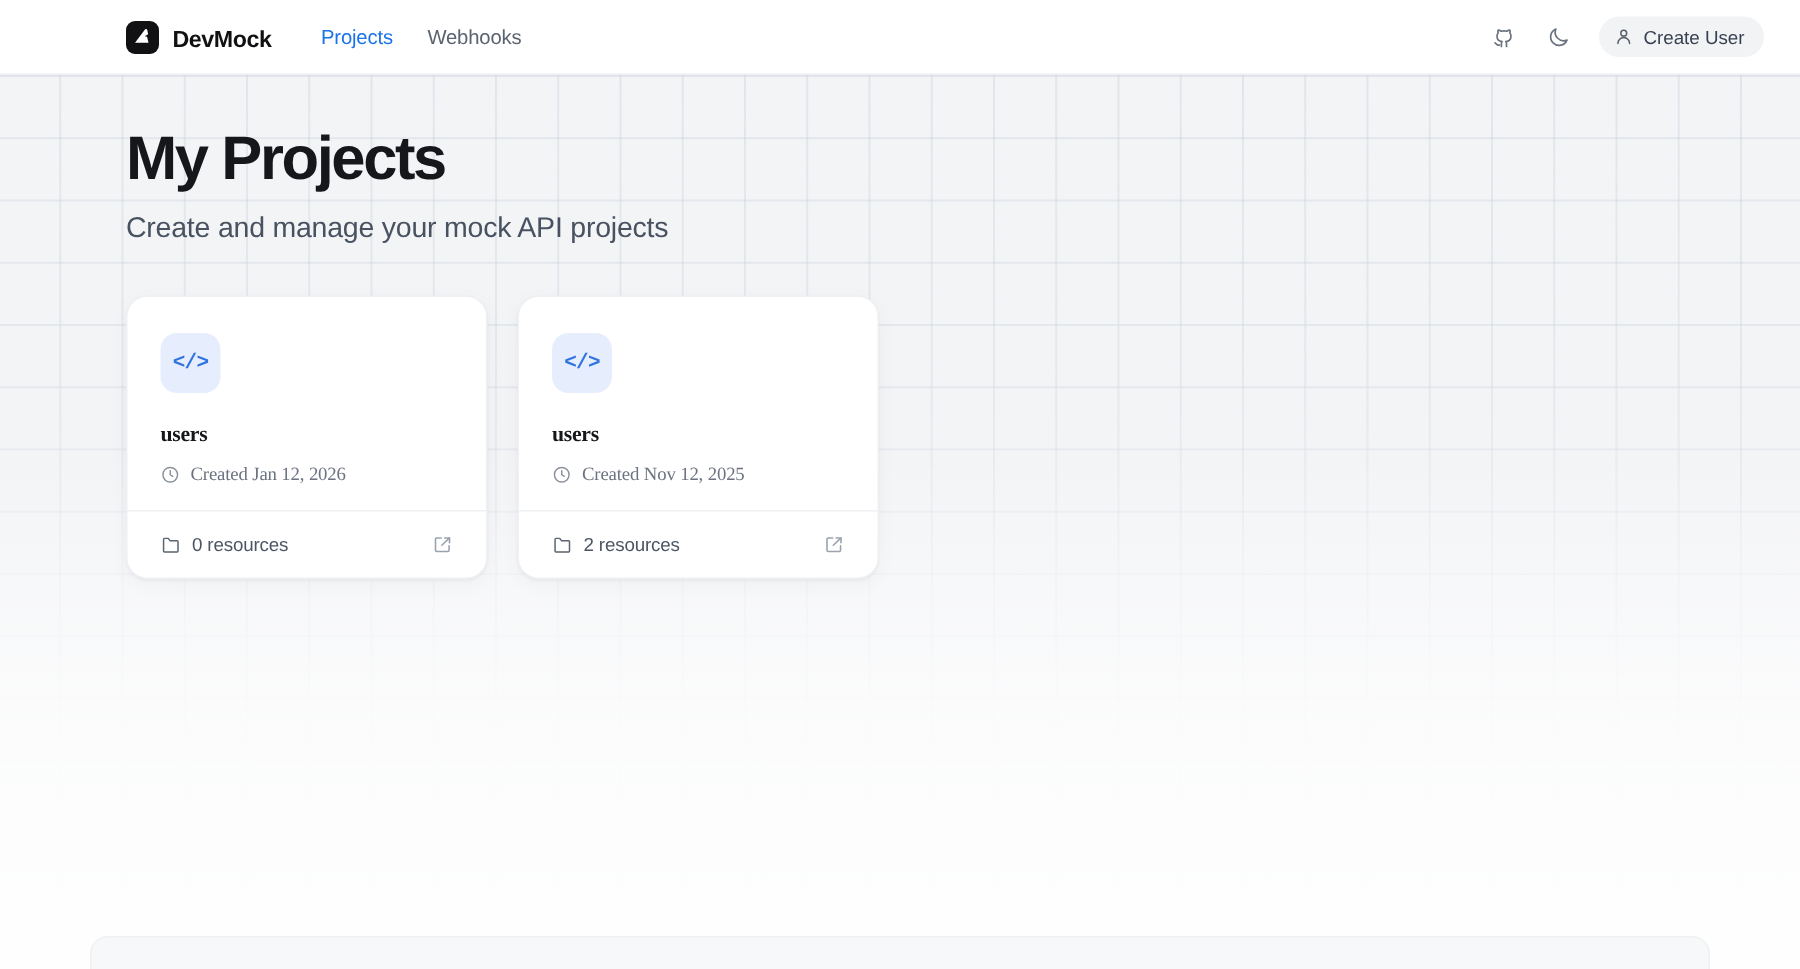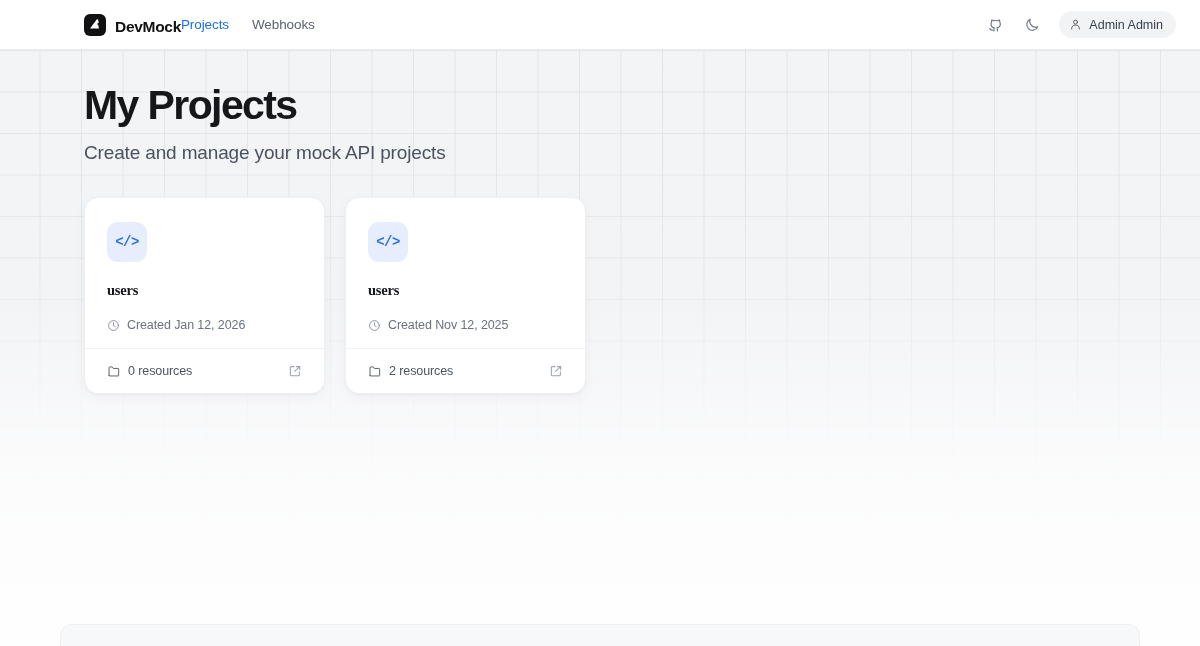--- a/index.html
+++ b/index.html
@@ -74,20 +74,21 @@
   .brand-name {
     font-size: 15.5px;
     font-weight: bold;
     letter-spacing: -0.3px;
     color: #111113;
   }
   .nav {
     display: flex;
     align-items: center;
     gap: 23px;
+    margin-left: 33px;
   }
   .nav-link {
     font-size: 13.5px;
     color: #5c6370;
     text-decoration: none;
     letter-spacing: -0.1px;
   }
   .nav-link.active { color: #1a73e8; }
 
   .header-right {
@@ -196,28 +197,29 @@
   }
   .card-name {
     margin-top: 20px;
     font-size: 14.5px;
     font-weight: bold;
     color: #15171a;
     letter-spacing: -0.2px;
     font-family: Liberation Serif, serif;
   }
   .card-meta {
-    margin-top: 19px;
+    margin-top: 10px;
     display: flex;
     align-items: center;
     gap: 7px;
     font-size: 12.5px;
     color: #6b7280;
     letter-spacing: -0.1px;
     padding-bottom: 16px;
+    font-family: Liberation Serif, serif;
   }
   .card-divider {
     height: 1px;
     background: #eef0f3;
     margin: 0 -22px;
   }
   .card-footer {
     height: 44px;
     display: flex;
     align-items: center;
@@ -292,21 +294,21 @@
         </svg>
       </button>
 
       <button class="user-pill">
         <span>
           <svg width="13" height="13" viewBox="0 0 24 24" fill="none" stroke="#555d69" stroke-width="1.8" stroke-linecap="round" stroke-linejoin="round" aria-hidden="true">
             <circle cx="12" cy="7.6" r="3.6"></circle>
             <path d="M4.8 20.2a7.2 7.2 0 0 1 14.4 0"></path>
           </svg>
         </span>
-        <span>Admin Admin</span>
+        <span>Create User</span>
       </button>
 
     </div>
   </div>
 
   <div class="main">
 
     <div class="title-row">
       <div class="titles">
         <h1 class="page-title">My Projects</h1>

